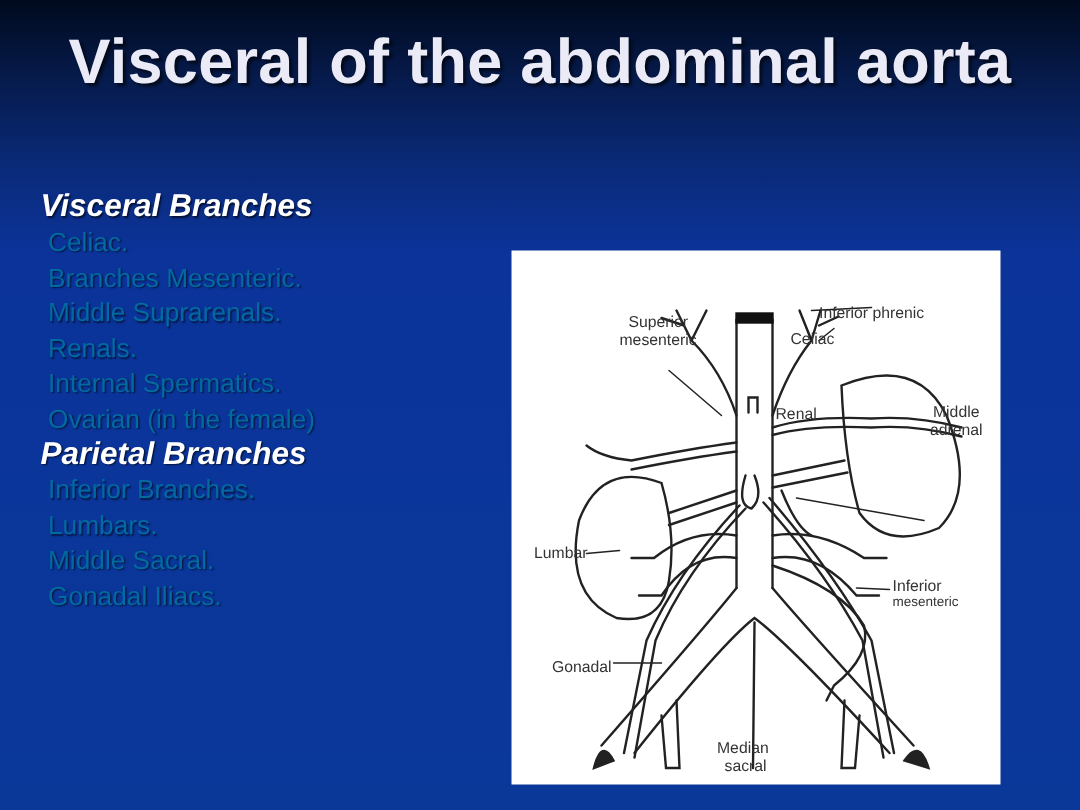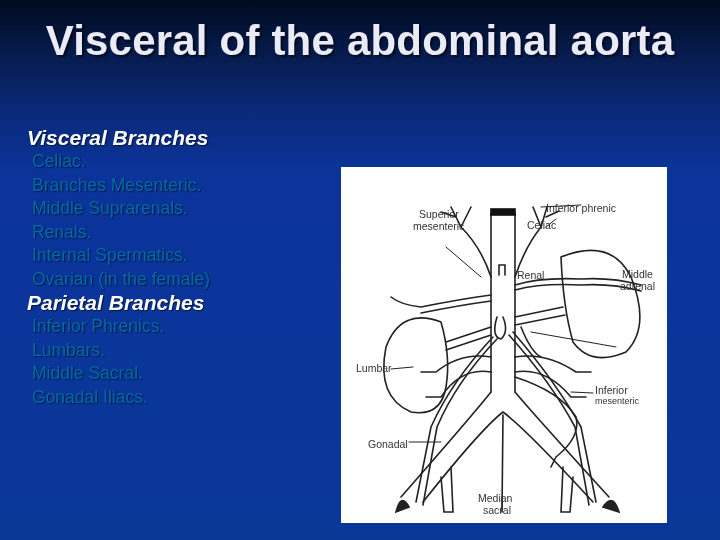--- a/index.html
+++ b/index.html
@@ -39,21 +39,21 @@
 
 <div class="content">
   <div class="section-head">Visceral Branches</div>
   <div class="item">Celiac.</div>
   <div class="item">Branches Mesenteric.</div>
   <div class="item">Middle Suprarenals.</div>
   <div class="item">Renals.</div>
   <div class="item">Internal Spermatics.</div>
   <div class="item">Ovarian (in the female)</div>
   <div class="section-head">Parietal Branches</div>
-  <div class="item">Inferior Phrenics.</div>
+  <div class="item">Inferior Branches.</div>
   <div class="item">Lumbars.</div>
   <div class="item">Middle Sacral.</div>
   <div class="item">Gonadal Iliacs.</div>
 </div>
 
 <div class="figure">
   <svg width="326" height="356" viewBox="0 0 326 356">
     <g fill="none" stroke="#222" stroke-width="1.6" stroke-linecap="round">
 
       <path d="M150 46 L150 225 M174 46 L174 225"></path>

